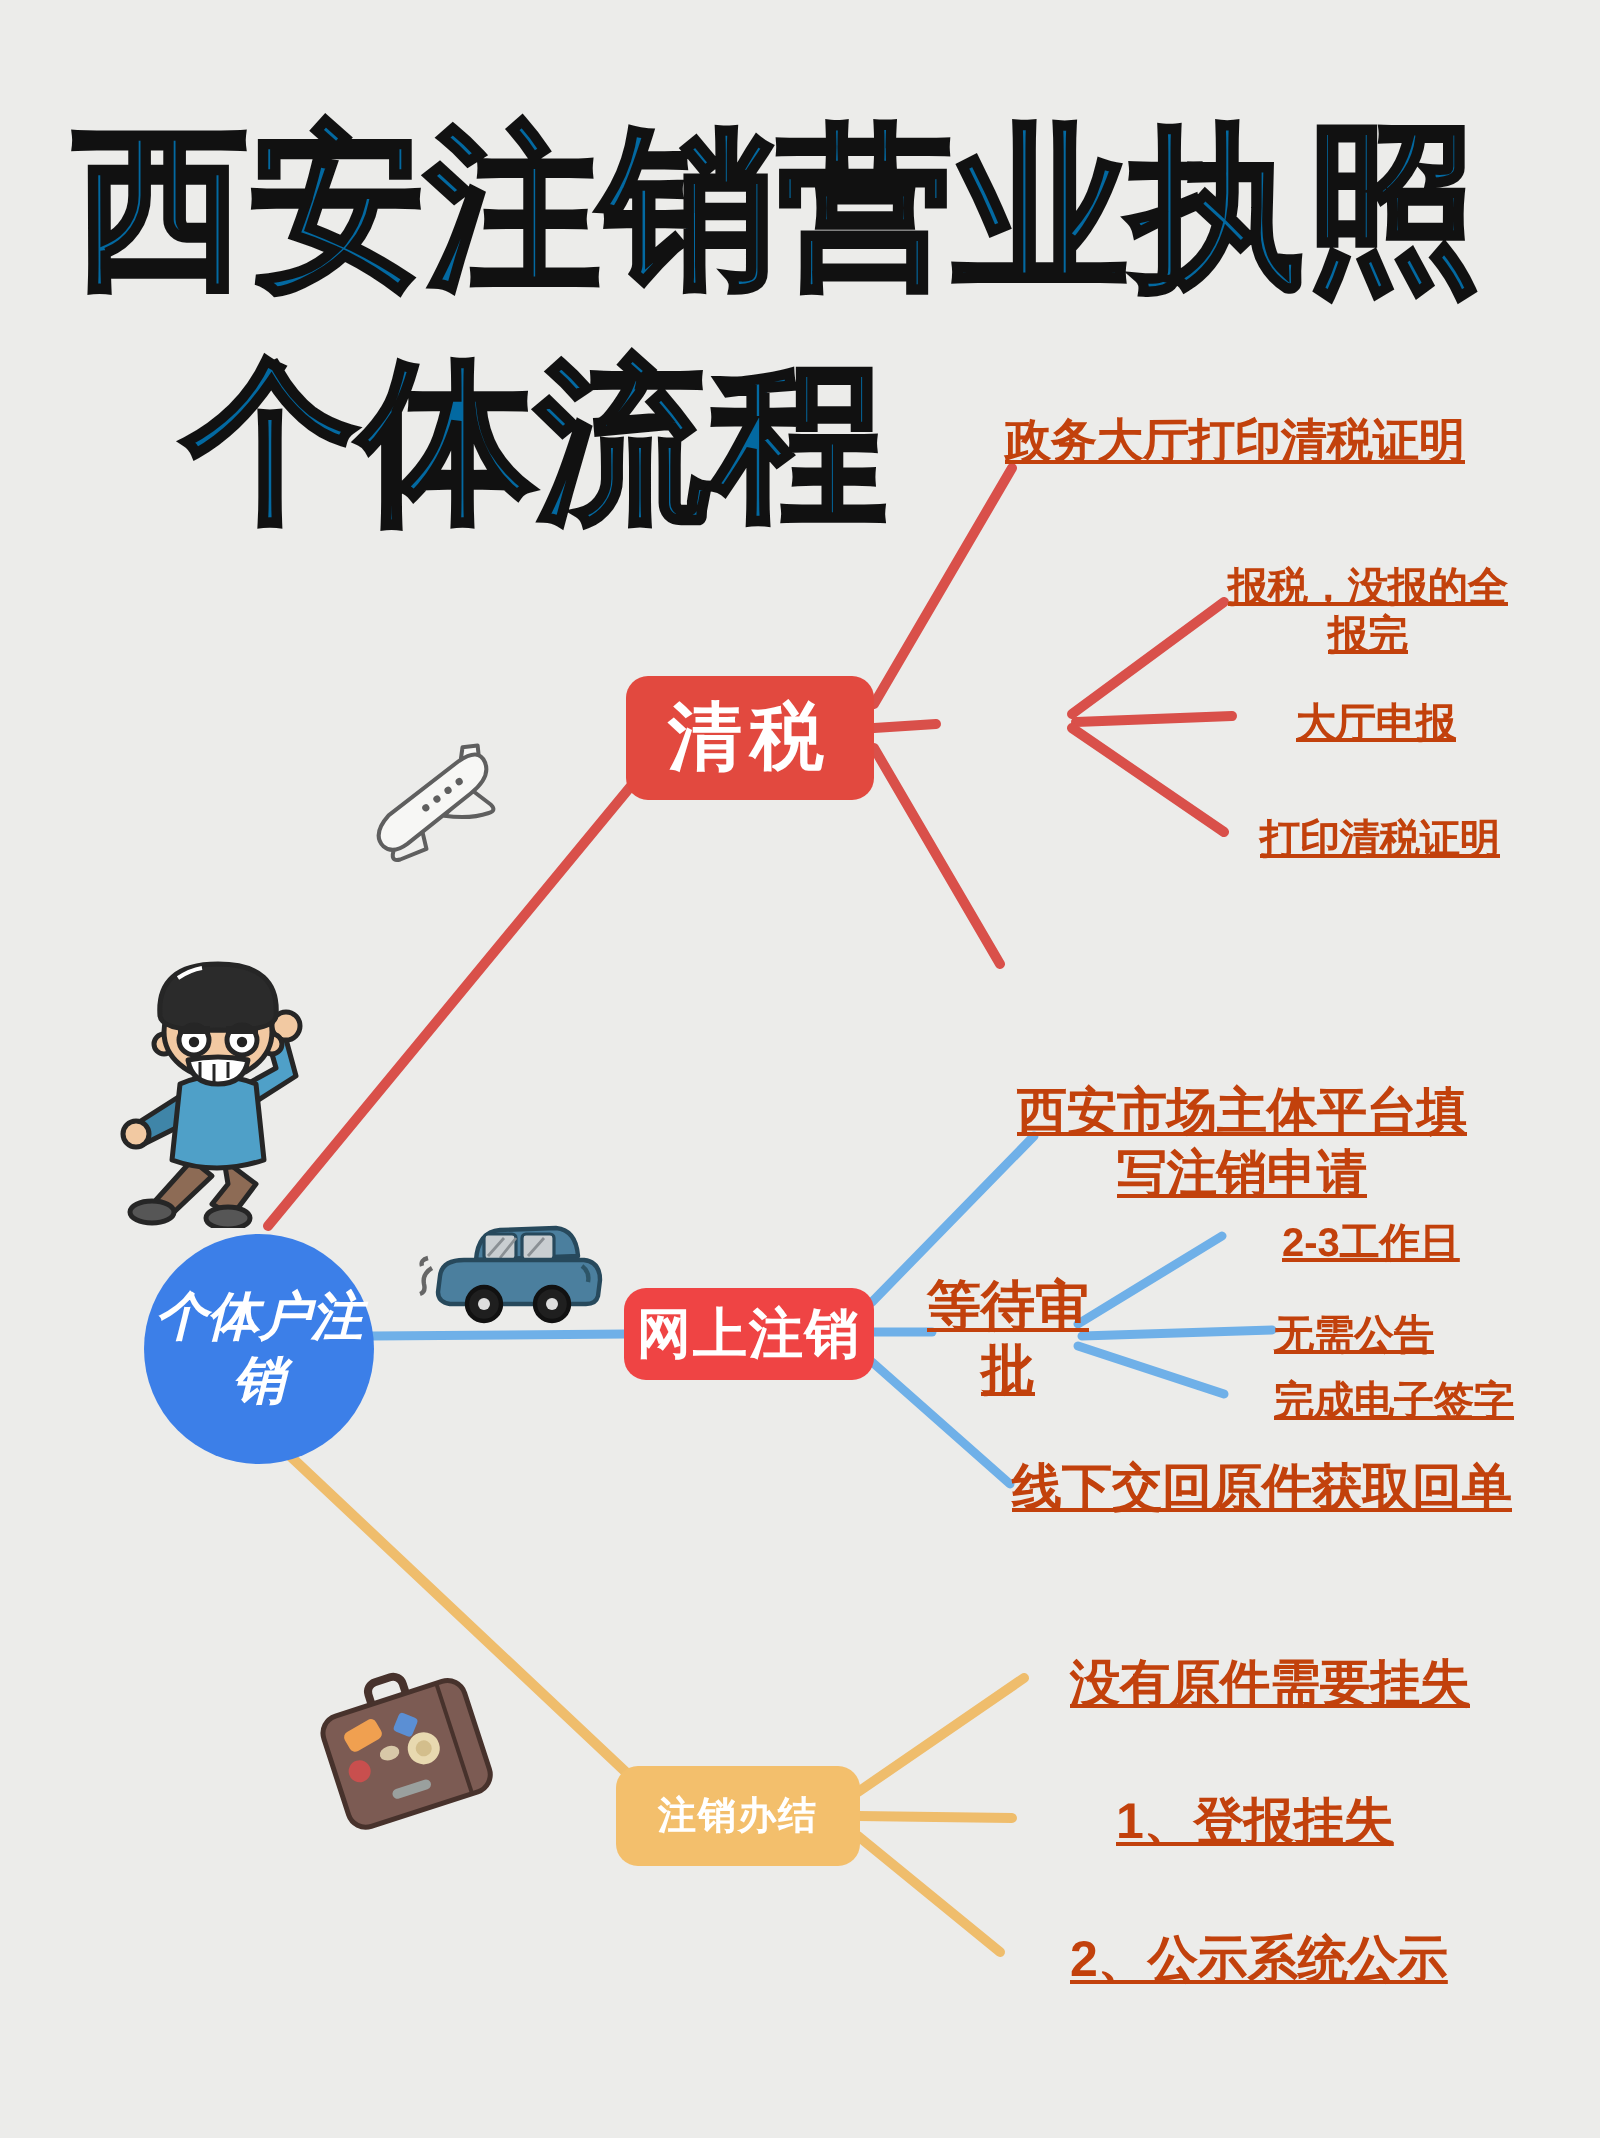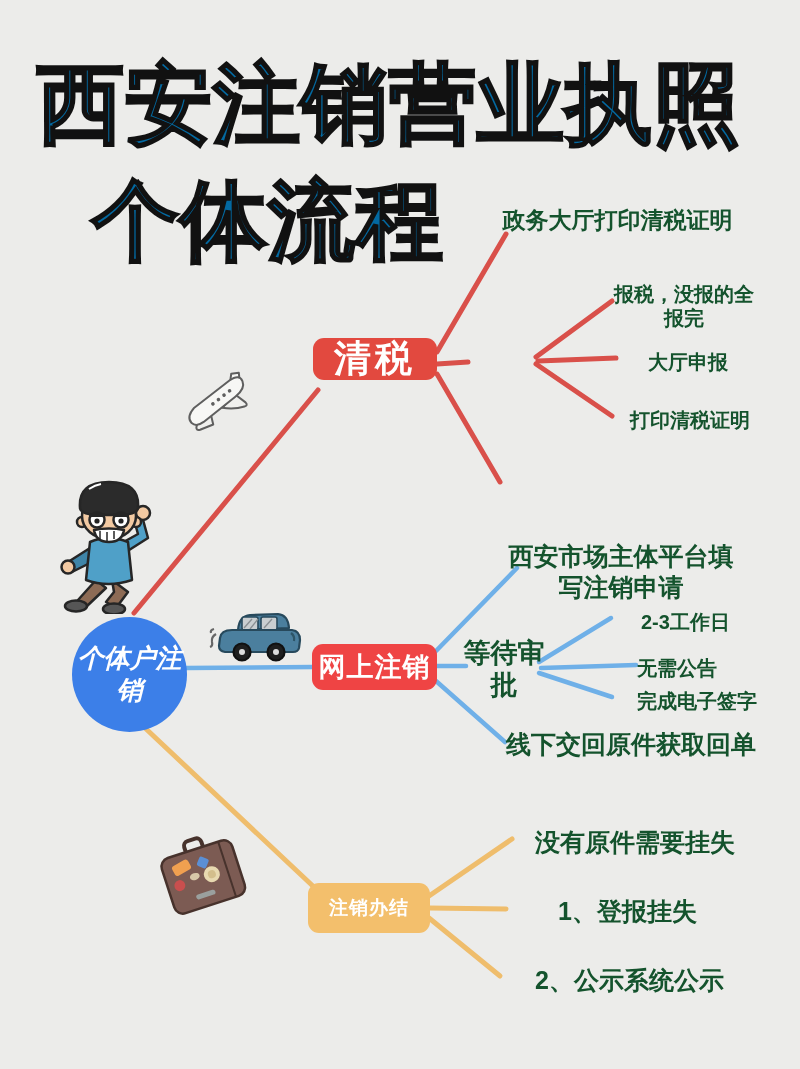--- a/index.html
+++ b/index.html
@@ -28,38 +28,39 @@
     color:#fff;font-weight:700;text-align:center;
   }
   .node-root{
     left:72px;top:617px;width:115px;height:115px;
     background:#3C7FE8;border-radius:50%;
     font-size:26px;line-height:1.22;
   }
   .node-root .wrap{width:106px;font-style:italic;}
   .node-box{border-radius:11px;}
   .node-qingshui{
-    left:313px;top:338px;width:124px;height:42px;
+    left:313px;top:338px;width:124px;height:62px;
     background:#E2493F;font-size:37px;letter-spacing:4px;
   }
   .node-wangshang{
     left:312px;top:644px;width:125px;height:46px;
     background:#ef4444;font-size:27px;letter-spacing:1px;
   }
   .node-banjie{
     left:308px;top:883px;width:122px;height:50px;
     background:#F3BF6C;font-size:19px;letter-spacing:1px;
   }
   .lbl{
     position:absolute;
     font-weight:700;
     text-align:center;
     line-height:1.22;
-    color:#14532d;
+    color:#c2410c;
     word-break:break-all;
+    text-decoration:underline;
   }
   .f23{font-size:23px;}
   .f25{font-size:25px;}
   .f27{font-size:27px;line-height:1.17;}
   .sub{font-size:20px;font-weight:600;white-space:nowrap;}
   .nowrap{white-space:nowrap;}
   .fig{position:absolute;}
 </style>
 </head>
 <body>

